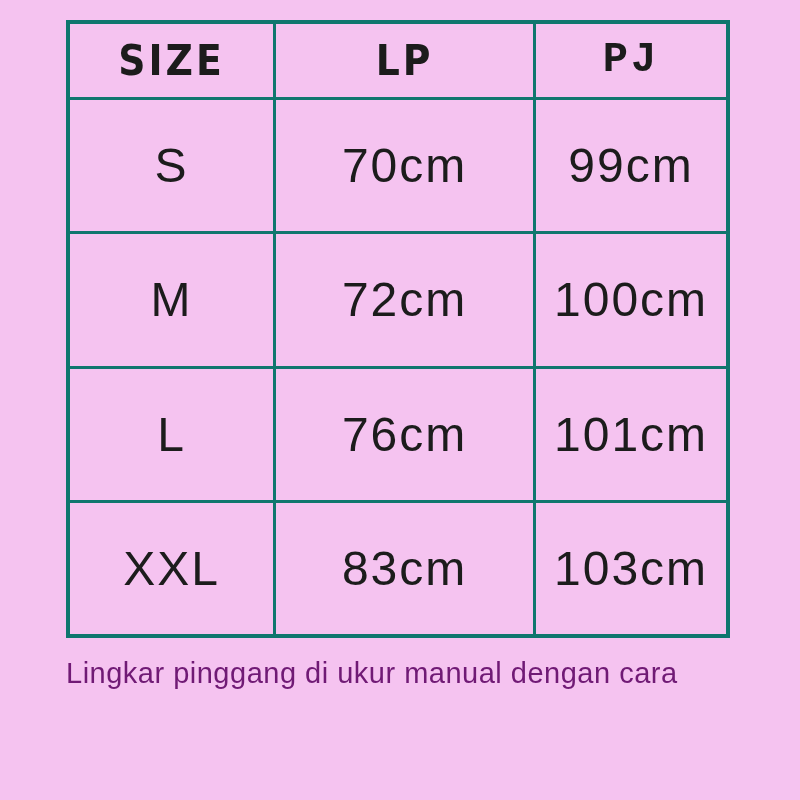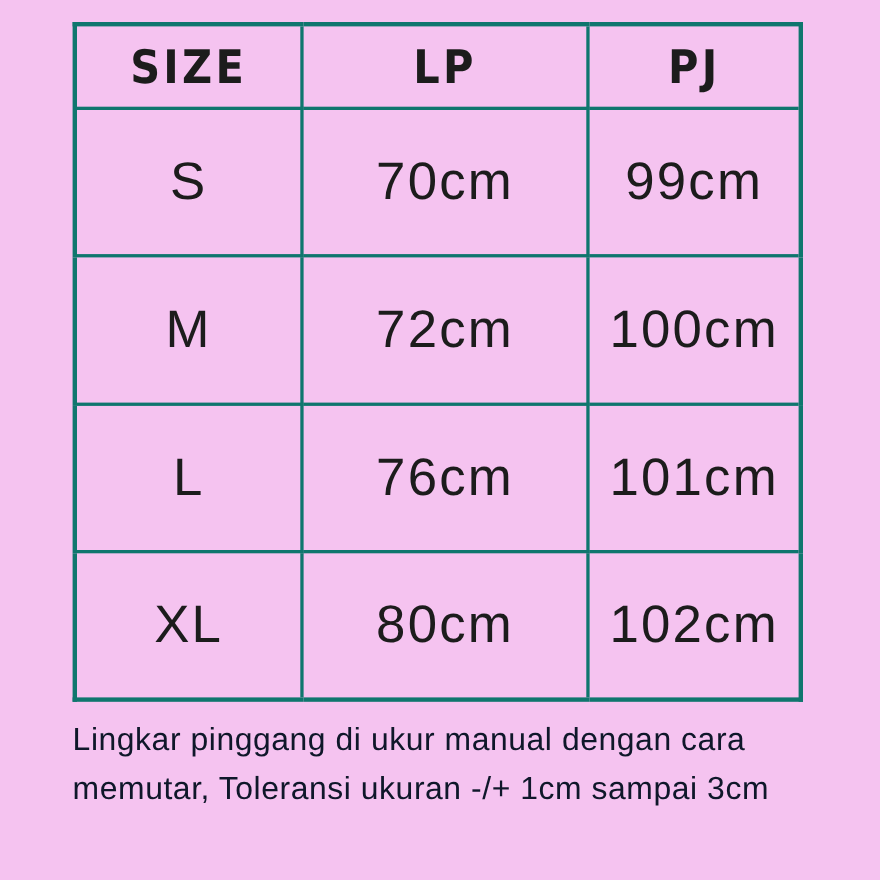--- a/index.html
+++ b/index.html
@@ -25,21 +25,21 @@
   .size-table col.c-pj   { width: 29.3%; }
 
   .size-table th, .size-table td {
     border: 3px solid #0f766e;
     text-align: center;
     vertical-align: middle;
     padding: 0;
   }
   .size-table thead th { border-width: 4px 3px 3px 3px; }
   .size-table thead th:first-child { border-left-width: 4px; }
-  .size-table thead th:last-child { border-right-width: 4px; }
+  .size-table thead th:last-child { border-right-width: 4px; font-family: Liberation Mono, monospace; }
   .size-table tbody td:first-child { border-left-width: 4px; }
   .size-table tbody td:last-child { border-right-width: 4px; }
   .size-table tbody tr:last-child td { border-bottom-width: 4px; }
 
   .size-table thead th {
     height: 76px;
     font-family: "DejaVu Sans", sans-serif;
     font-weight: 800;
     font-size: 42px;
     letter-spacing: 3px;
@@ -53,21 +53,21 @@
     letter-spacing: 2px;
   }
 
   .notes {
     position: absolute;
     left: 66px; top: 651px;
     width: 700px;
     font-size: 29px;
     line-height: 44px;
     letter-spacing: 0.5px;
-    color: #0f172a;
+    color: #701a75;
   }
   .notes .note-line { display: block; }
 </style>
 </head>
 <body>
 
 <div class="stage">
 
   <table class="size-table">
     <colgroup>
@@ -92,25 +92,24 @@
         <td>M</td>
         <td>72cm</td>
         <td>100cm</td>
       </tr>
       <tr>
         <td>L</td>
         <td>76cm</td>
         <td>101cm</td>
       </tr>
       <tr>
-        <td>XL</td>
-        <td>80cm</td>
-        <td>102cm</td>
+        <td>XXL</td>
+        <td>83cm</td>
+        <td>103cm</td>
       </tr>
     </tbody>
   </table>
 
   <div class="notes">
     <span class="note-line">Lingkar pinggang di ukur manual dengan cara</span>
-    <span class="note-line">memutar, Toleransi ukuran -/+ 1cm sampai 3cm</span>
   </div>
 
 </div>
 
 </body></html>

